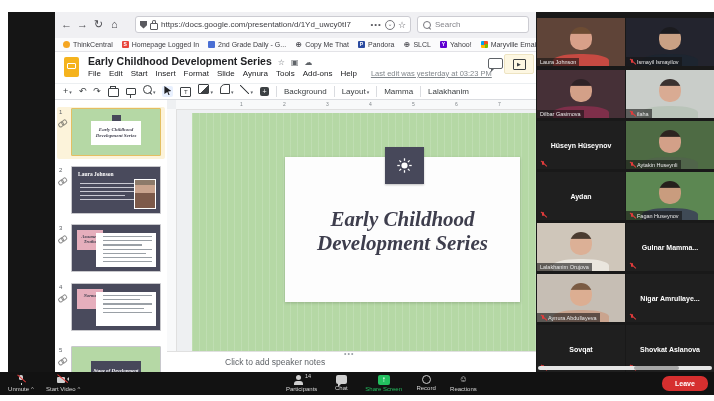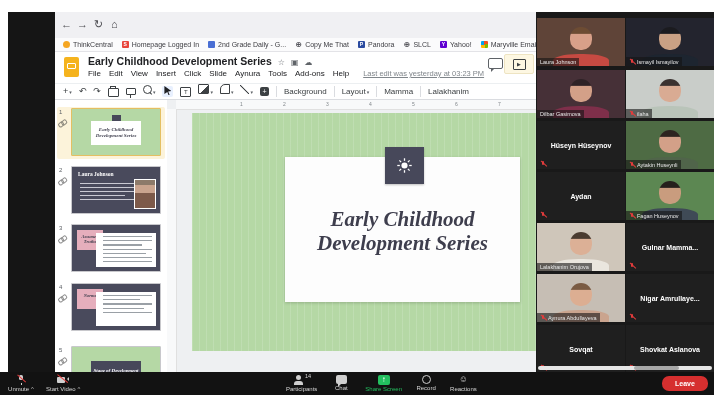--- a/index.html
+++ b/index.html
@@ -166,20 +166,32 @@
   <div class="share">
     <div class="blackbar"></div>
 
     <div class="browser">
 
       <div class="nav">
         <span class="navbtn" style="left:6px">←</span>
         <span class="navbtn" style="left:22px">→</span>
         <span class="navbtn" style="left:39px">↻</span>
         <span class="navbtn" style="left:56px">⌂</span>
+        <div class="urlbar">
+          <span class="shield"></span>
+          <span class="lock"></span>
+          <span class="urltxt">https://docs.google.com/presentation/d/1Yd_uwcy0tI7</span>
+          <span class="udots">•••</span>
+          <span class="pocket">⌄</span>
+          <span class="fstar">☆</span>
+        </div>
+        <div class="searchbar">
+          <span class="mag"></span>
+          <span class="searchtxt">Search</span>
+        </div>
       </div>
 
       <div class="bkbar">
         <span class="bk">
             <span class="bki i1"></span>
             <span class="lbl">ThinkCentral</span>
           </span>
         <span class="bk">
             <span class="bki i2">S</span>
             <span class="lbl">Homepage Logged In</span>
@@ -210,23 +222,23 @@
           </span>
 
       </div>
 
       <div class="ghead">
         <div class="glogo"></div>
         <div class="gtitle"><span>Early Childhood Development Series</span><span class="tico">☆</span><span class="tico">▣</span><span class="tico">☁</span></div>
         <div class="gmenus">
           <span>File</span>
           <span>Edit</span>
-          <span>View</span>
+          <span>Start</span>
           <span>Insert</span>
-          <span>Click</span>
+          <span>Format</span>
           <span>Slide</span>
           <span>Aynura</span>
           <span>Tools</span>
           <span>Add-ons</span>
           <span>Help</span>
           <span class="lastedit">Last edit was yesterday at 03:23 PM</span>
         </div>
         <span class="hcomment"></span>
         <span class="present">
             <span class="presicon">▶</span>
@@ -356,20 +368,24 @@
                   <line x1="4" y1="4" x2="6" y2="6"></line>
                     <line x1="14" y1="14" x2="16" y2="16"></line>
                   <line x1="14" y1="6" x2="16" y2="4"></line>
                     <line x1="4" y1="16" x2="6" y2="14"></line>
                 </g>
               </svg>
             </div>
           </div>
         </div>
 
+        <div class="notes">
+          <span class="handle">•••</span>
+          <span class="ph">Click to add speaker notes</span>
+        </div>
       </div>
     </div>
   </div>
 
   <div class="strip">
 
     <div class="tile act" style="left:1px;top:6px;">
       <div class="person" style="--bg:#5f4438;--hair:#6d4c33;--skin:#d8a089;--shirt:#c64a42;"></div>
       <div class="nlabel">
           <span>Laura Johnson</span>

